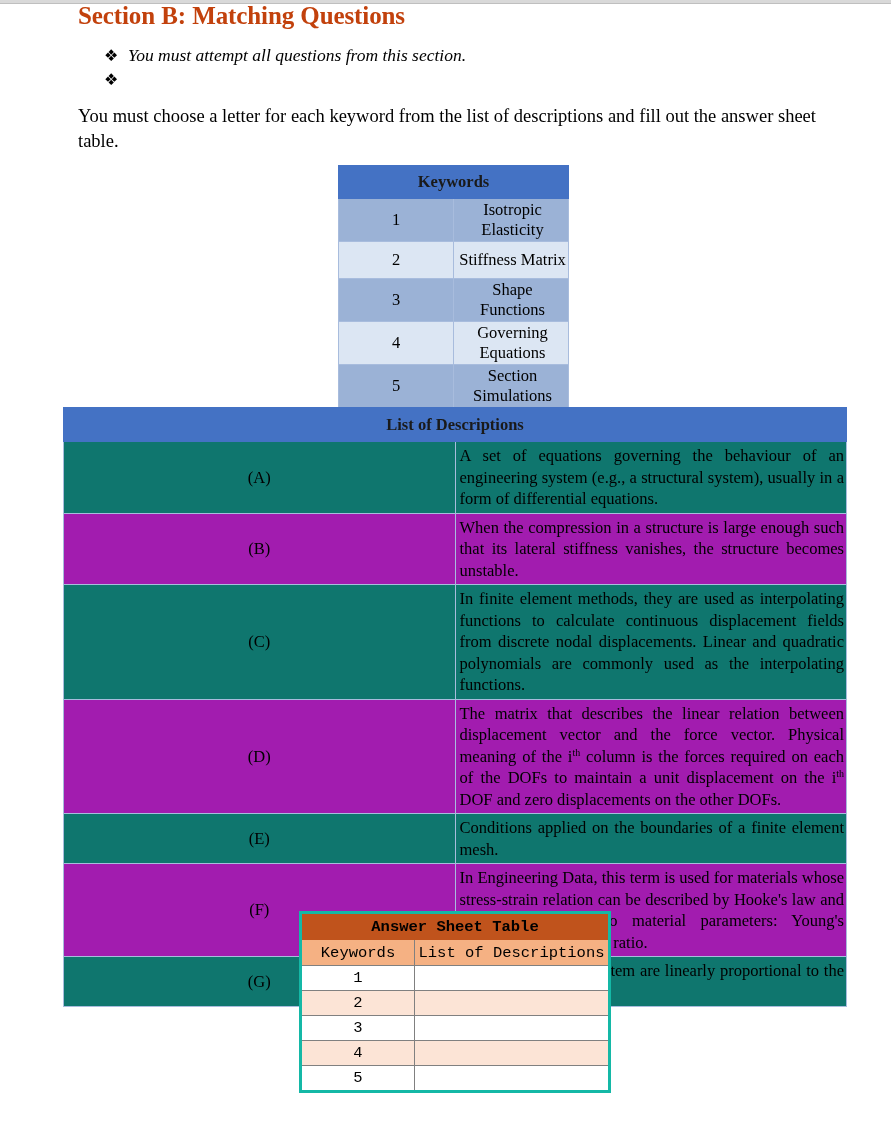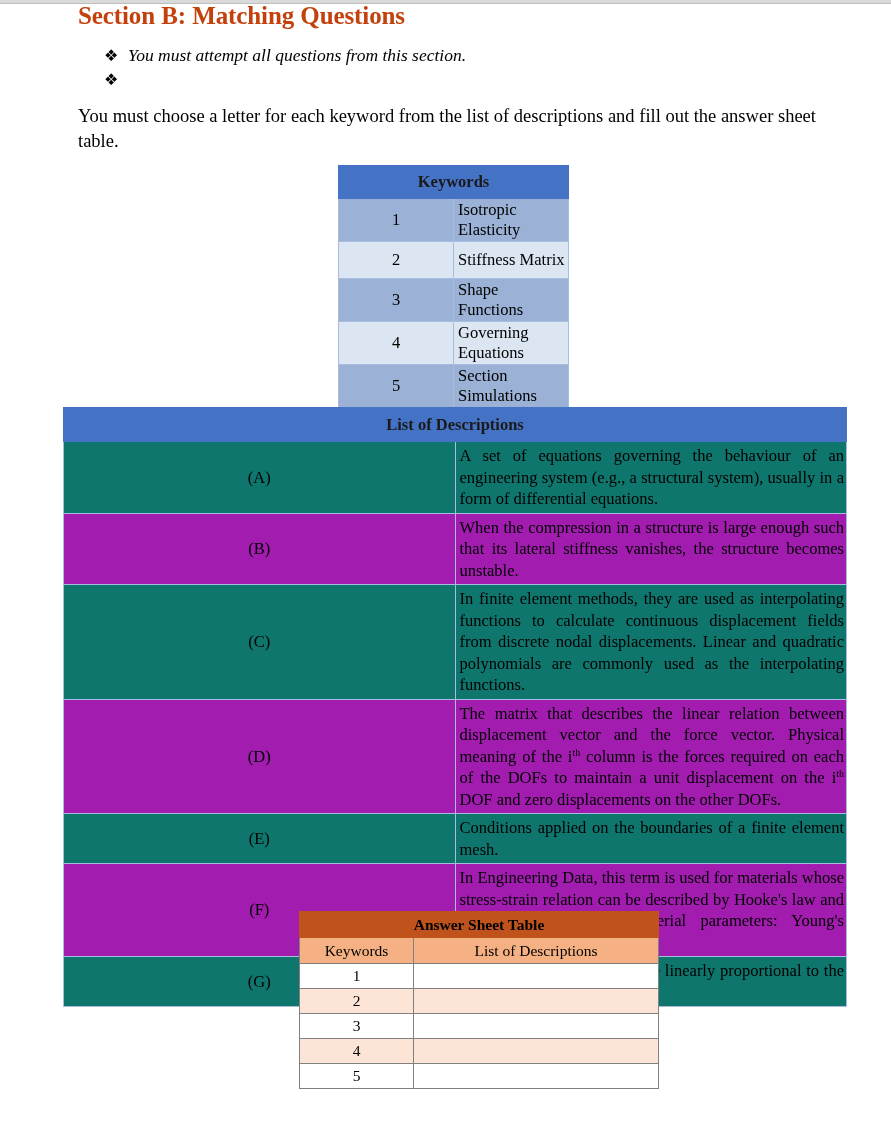--- a/index.html
+++ b/index.html
@@ -99,20 +99,21 @@
     height: 34px;
     font-size: 16.5px;
     border: 1px solid #a8bcdd;
     vertical-align: middle;
   }
   .keywords-table td.kw-num {
     width: 37px;
     text-align: center;
   }
   .keywords-table td.kw-label {
+    text-align: center;
     padding-left: 4px;
   }
   .kw-row-odd td { background: #9bb2d6; }
   .kw-row-even td { background: #dce6f3; }
 
   
   .desc-table {
     position: absolute;
     left: 63px;
     top: 407px;
@@ -147,22 +148,23 @@
   }
   .desc-row-odd td { background: #0f766e; }
   .desc-row-even td { background: #a21caf; }
   sup { font-size: 10px; vertical-align: super; line-height: 0; }
 
   
   .answer-table {
     position: absolute;
     left: 299px;
     top: 911px;
-    width: 360px;
-    border: 1px solid #14b8a6;
+    width: 312px;
+    border: 3px solid #14b8a6;
+    font-family: Liberation Mono, monospace;
   }
   .answer-table th.ans-title {
     background: #c0531c;
     color: #000000;
     font-size: 15.5px;
     font-weight: bold;
     height: 23px;
     text-align: center;
     border: 1px solid #c0531c;
   }

